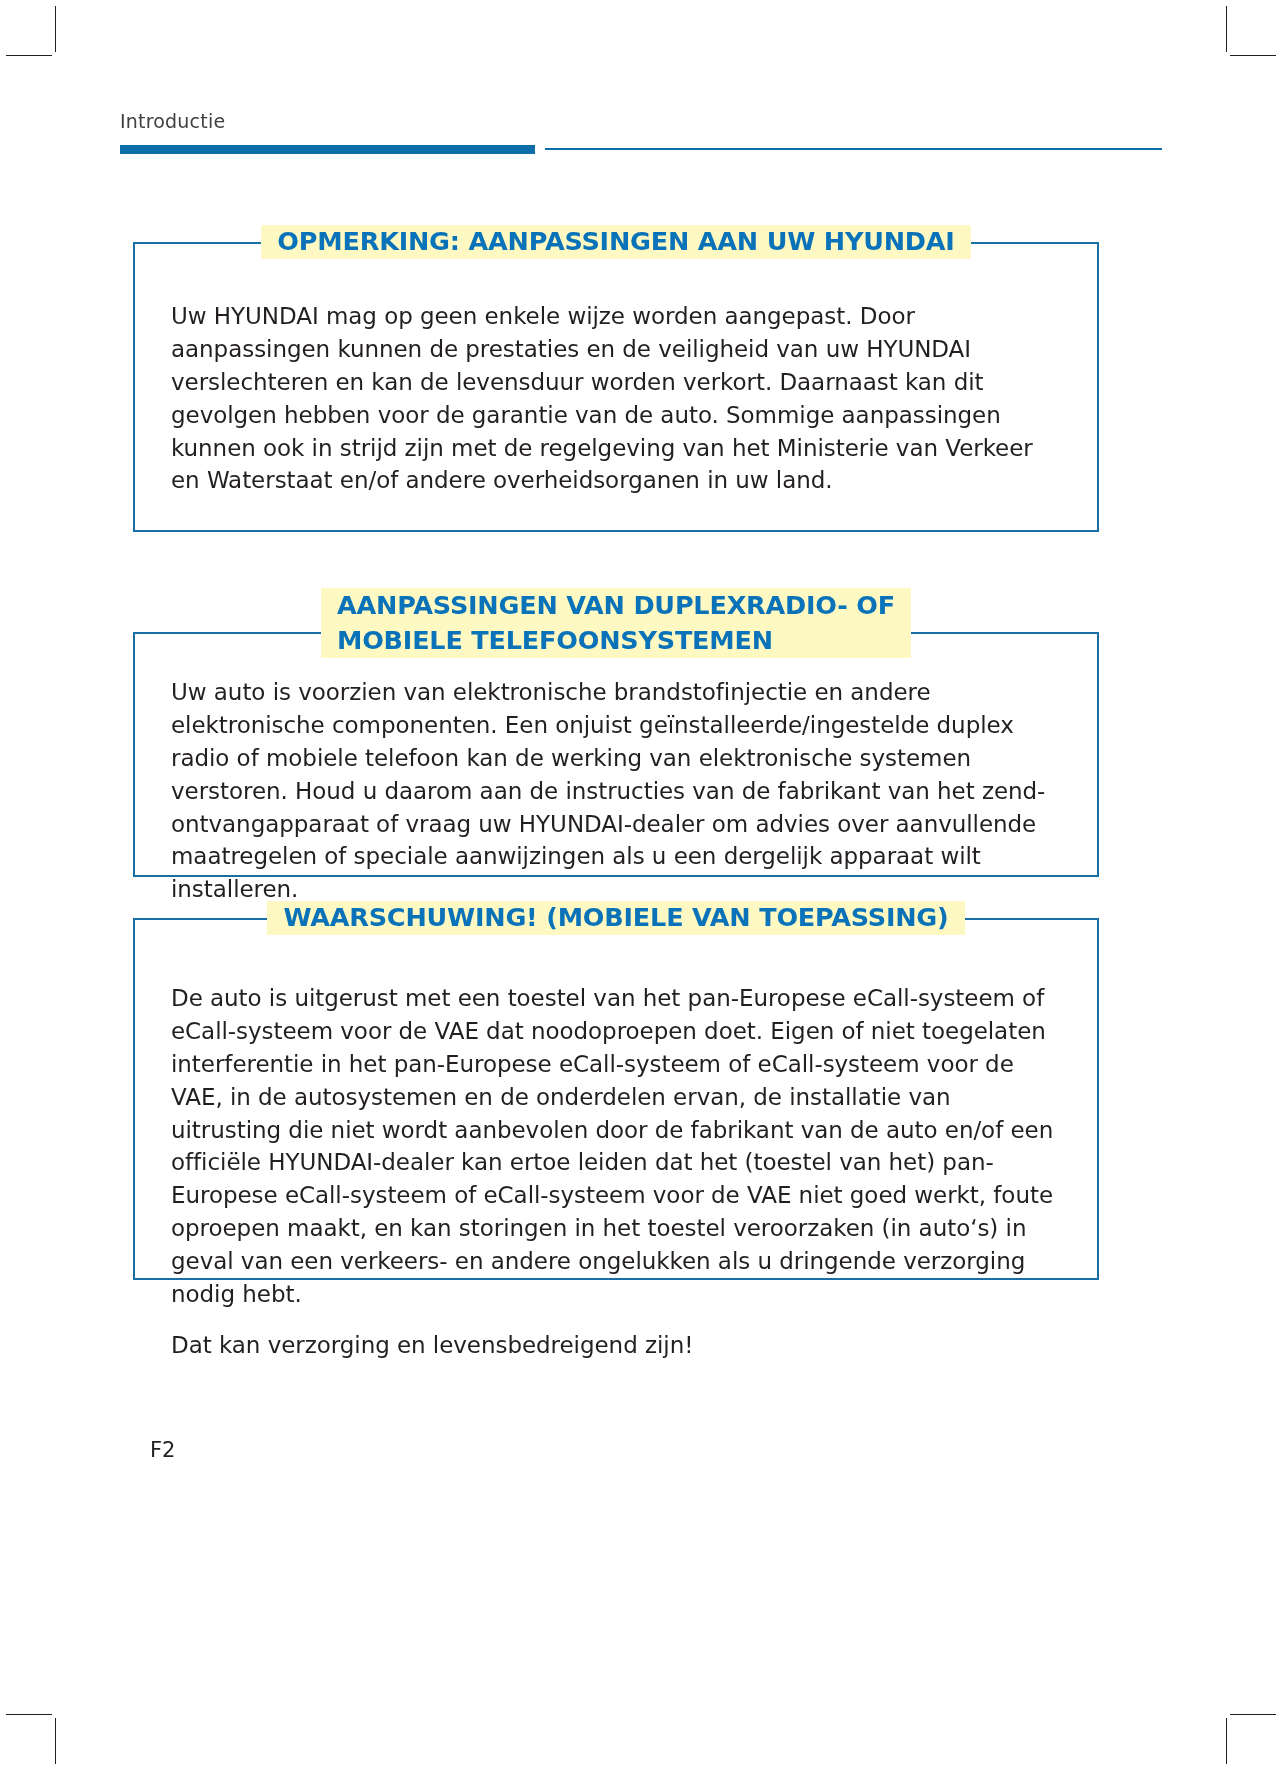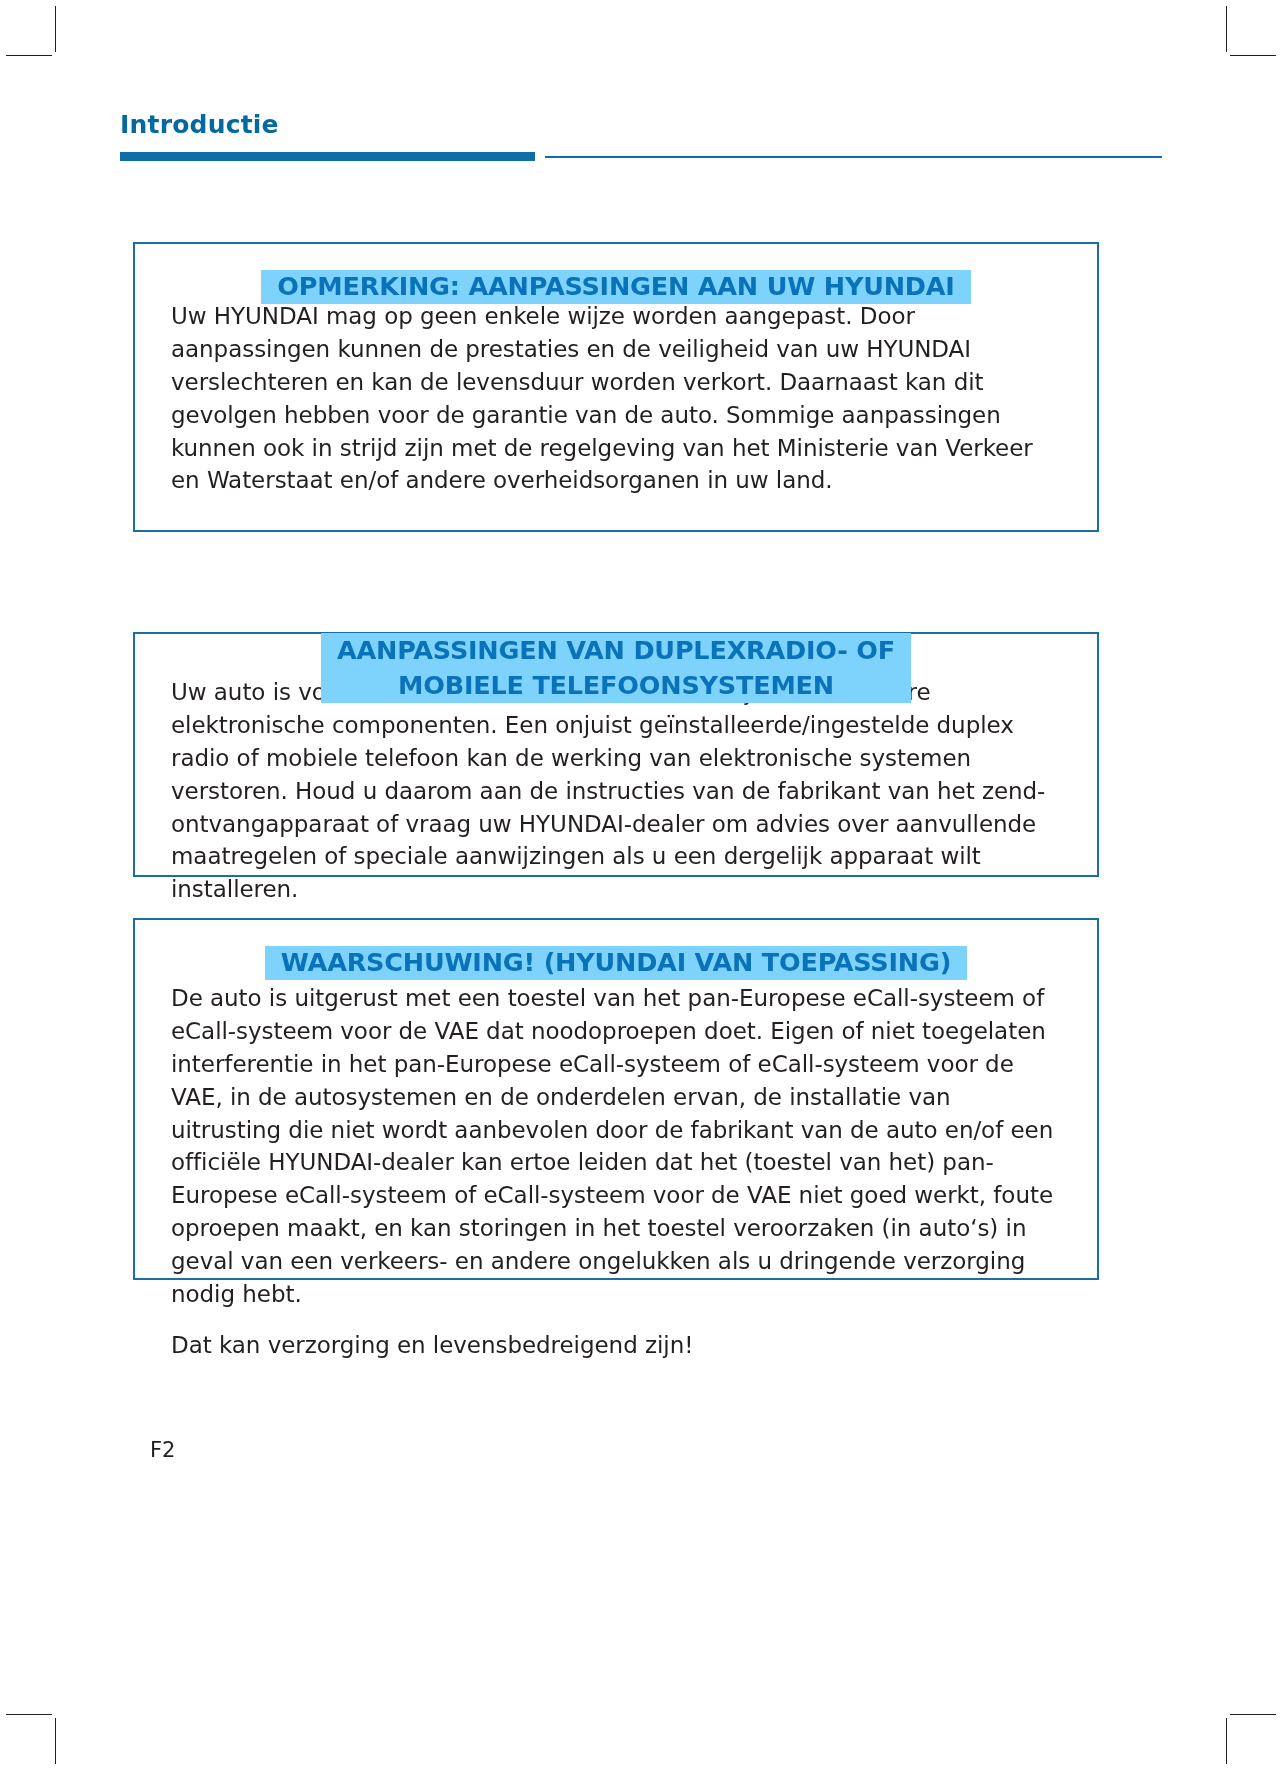--- a/index.html
+++ b/index.html
@@ -34,26 +34,25 @@
   .crop.br-h { left: 1230px; top: 1714px; }
 
   
   .page-header {
     position: absolute;
     left: 120px;
     top: 110px;
     width: 1042px;
   }
   .page-header .section-name {
-    font-size: 25px;
-    color: #0369a1;
+    font-size: 19px;
+    color: #404040;
     letter-spacing: 0.2px;
     line-height: 1.2;
     padding-bottom: 12px;
-    font-weight: bold;
   }
   .header-rules {
     display: flex;
     align-items: center;
     height: 9px;
   }
   .header-rules .thick {
     width: 415px;
     height: 9px;
     background: #0d6ea8;
@@ -78,30 +77,29 @@
   .note-box .legend-row {
     position: absolute;
     left: 0;
     right: 0;
     top: -0.5em;
     display: flex;
     justify-content: center;
     pointer-events: none;
   }
   .note-title {
-    background: #7dd3fc;
+    background: #fef9c3;
     padding: 0 16px;
     color: #0a72b8;
     font-weight: bold;
     font-size: 25.5px;
     letter-spacing: -0.2px;
-    text-align: center;
+    text-align: left;
     line-height: 1.32;
     white-space: pre-line;
-    margin-top: 45px;
   }
   .note-body {
     font-size: 23px;
     line-height: 1.43;
     color: #231f20;
     letter-spacing: -0.05px;
   }
   .note-body p { margin: 0; }
   .note-body p + p { margin-top: 18px; }
 
@@ -174,21 +172,21 @@
     <div class="note-title">AANPASSINGEN VAN DUPLEXRADIO- OF
 MOBIELE TELEFOONSYSTEMEN</div>
   </div>
   <div class="note-body">
     <p>Uw auto is voorzien van elektronische brandstofinjectie en andere elektronische componenten. Een onjuist geïnstalleerde/ingestelde duplex radio of mobiele telefoon kan de werking van elektronische systemen verstoren. Houd u daarom aan de instructies van de fabrikant van het zend-ontvangapparaat of vraag uw HYUNDAI-dealer om advies over aanvullende maatregelen of speciale aanwijzingen als u een dergelijk apparaat wilt installeren.</p>
   </div>
 </div>
 
 <div class="note-box" id="box-warning">
   <div class="legend-row">
-    <div class="note-title">WAARSCHUWING! (HYUNDAI VAN TOEPASSING)</div>
+    <div class="note-title">WAARSCHUWING! (MOBIELE VAN TOEPASSING)</div>
   </div>
   <div class="note-body">
     <p>De auto is uitgerust met een toestel van het pan-Europese eCall-systeem of eCall-systeem voor de VAE dat noodoproepen doet. Eigen of niet toegelaten interferentie in het pan-Europese eCall-systeem of eCall-systeem voor de VAE, in de autosystemen en de onderdelen ervan, de installatie van uitrusting die niet wordt aanbevolen door de fabrikant van de auto en/of een officiële HYUNDAI-dealer kan ertoe leiden dat het (toestel van het) pan-Europese eCall-systeem of eCall-systeem voor de VAE niet goed werkt, foute oproepen maakt, en kan storingen in het toestel veroorzaken (in auto‘s) in geval van een verkeers- en andere ongelukken als u dringende verzorging nodig hebt.</p>
     <p>Dat kan verzorging en levensbedreigend zijn!</p>
   </div>
 </div>
 
 <div class="page-number">F2</div>
 
 </body></html>

